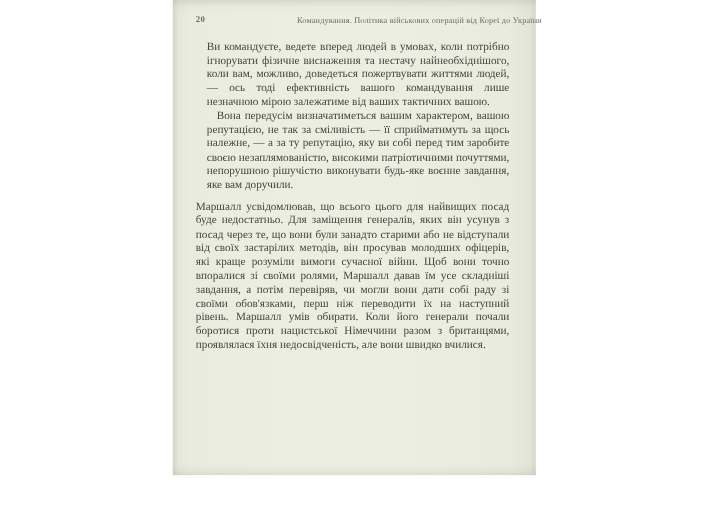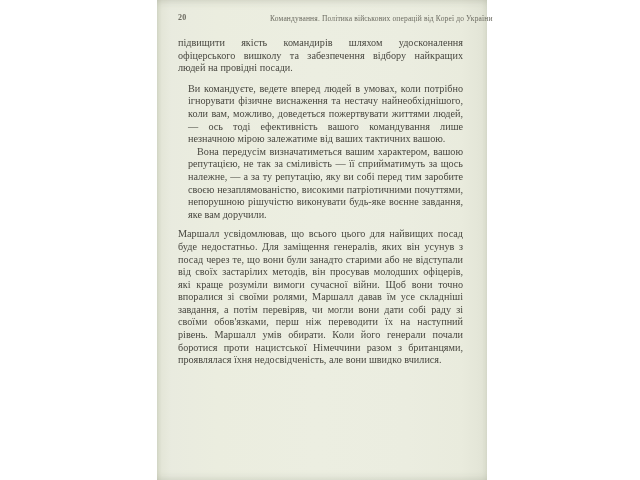--- a/index.html
+++ b/index.html
@@ -16,21 +16,21 @@
     width: 640px;
     height: 480px;
     background: #ffffff;
   }
   
   .page-photo {
     position: absolute;
     left: 157px;
     top: 0;
     width: 330px;
-    height: 480px;
+    height: 432px;
     background:
       linear-gradient(90deg,
         #d9dccc 0px, #e4e6d8 5px, #e9ebdf 14px,
         #ebeddf 60px, #eceee1 160px, #ebede0 250px,
         #e9ebdd 305px, #e3e5d7 324px, #dcdfd0 330px);
     box-shadow: inset 0 6px 10px -6px rgba(120,124,104,0.35),
                 inset 0 -6px 10px -6px rgba(120,124,104,0.30);
   }
   .page-inner {
     position: absolute;
@@ -91,21 +91,20 @@
 <div class="stage">
   <div class="page-photo">
     <div class="page-inner">
 
       <div class="page-header">
         <span class="page-number">20</span>
         <span class="running-title">Командування. Політика військових операцій від Кореї до України</span>
       </div>
 
       <div class="text-block">
-        <p class="noindent">підвищити якість командирів шляхом удосконалення офіцерського вишколу та забезпечення відбору найкращих людей на провідні посади.</p>
 
         <blockquote>
           <p class="q-noindent">Ви командуєте, ведете вперед людей в умовах, коли потрібно ігнорувати фізичне виснаження та нестачу найнеобхіднішого, коли вам, можливо, доведеться пожертвувати життями людей, — ось тоді ефективність вашого командування лише незначною мірою залежатиме від ваших тактичних вашою.</p>
           <p class="q-indent">Вона передусім визначатиметься вашим характером, вашою репутацією, не так за сміливість — її сприйматимуть за щось належне, — а за ту репутацію, яку ви собі перед тим заробите своєю незаплямованістю, високими патріотичними почуттями, непорушною рішучістю виконувати будь-яке воєнне завдання, яке вам доручили.</p>
         </blockquote>
 
         <p class="noindent">Маршалл усвідомлював, що всього цього для найвищих посад буде недостатньо. Для заміщення генералів, яких він усунув з посад через те, що вони були занадто старими або не відступали від своїх застарілих методів, він просував молодших офіцерів, які краще розуміли вимоги сучасної війни. Щоб вони точно впоралися зі своїми ролями, Маршалл давав їм усе складніші завдання, а потім перевіряв, чи могли вони дати собі раду зі своїми обов'язками, перш ніж переводити їх на наступний рівень. Маршалл умів обирати. Коли його генерали почали боротися проти нацистської Німеччини разом з британцями, проявлялася їхня недосвідченість, але вони швидко вчилися.</p>
       </div>
 
     </div>

